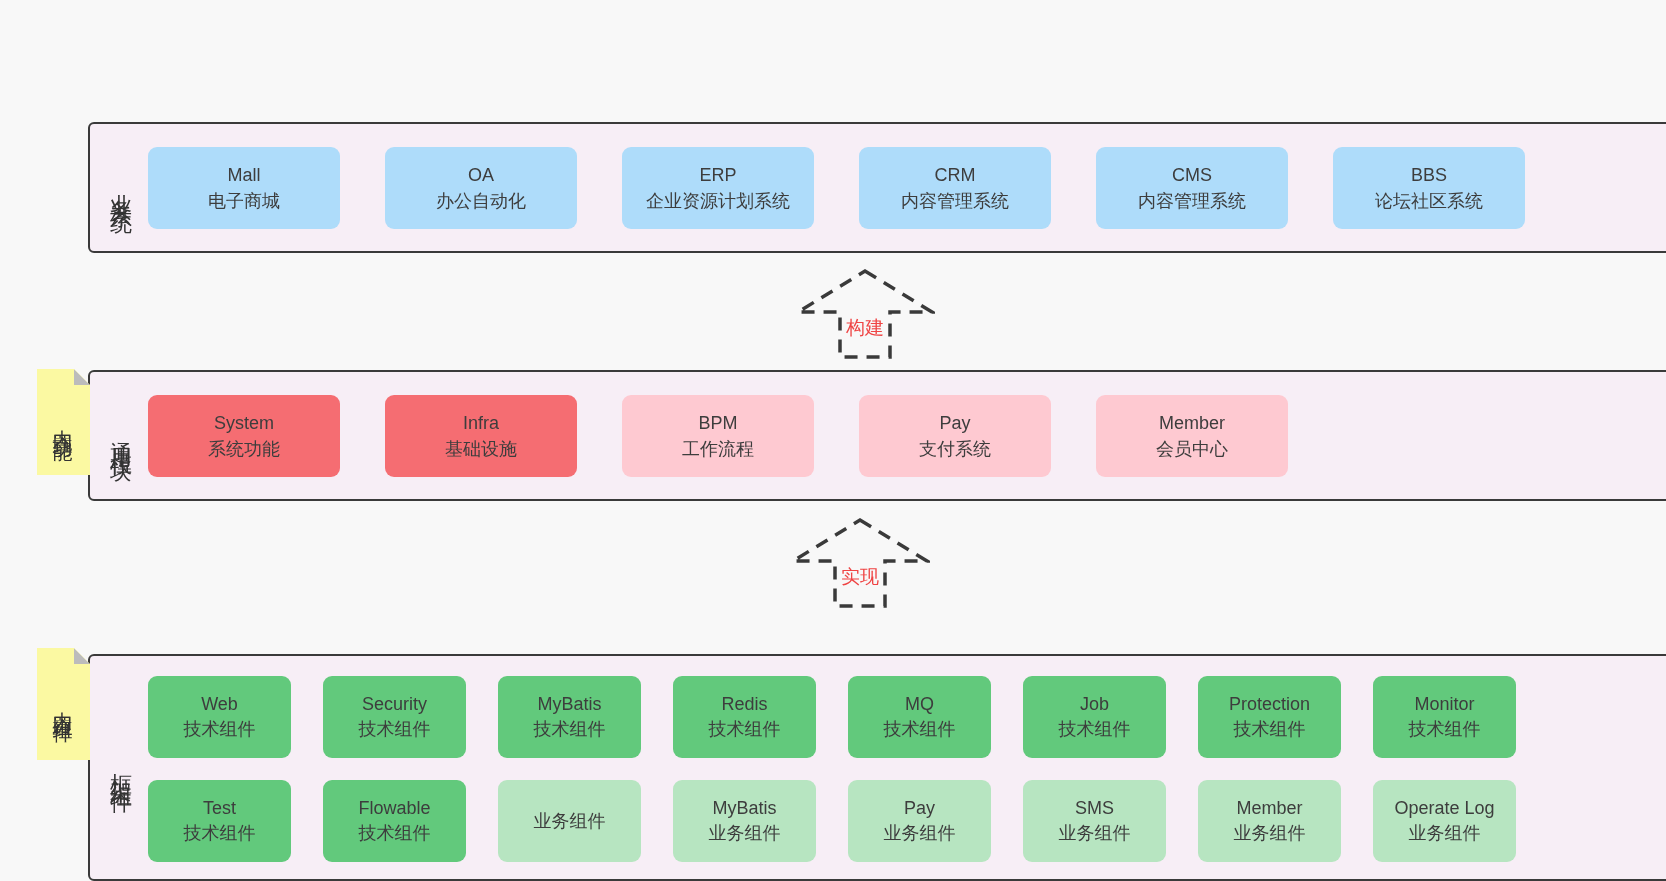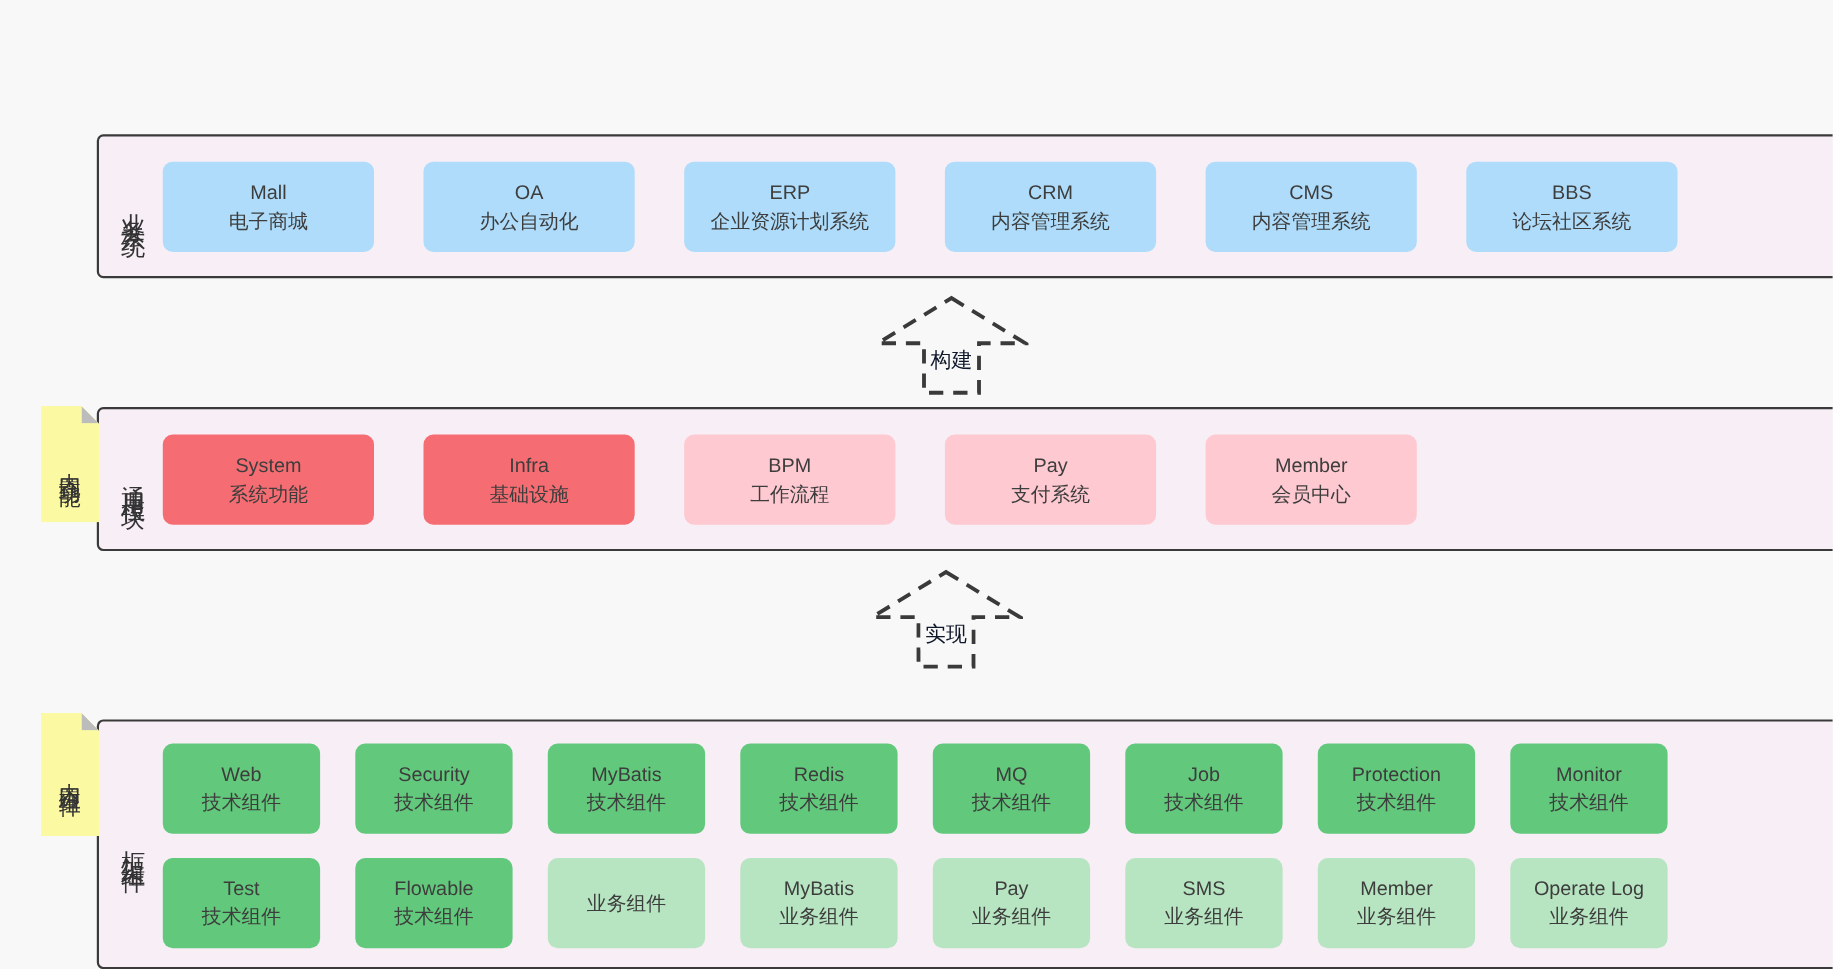--- a/index.html
+++ b/index.html
@@ -111,21 +111,21 @@
     stroke-width: 3.5;
     stroke-dasharray: 13 9;
   }
   .arrow-label {
     position: absolute;
     left: 50%; top: 46px;
     transform: translateX(-50%);
     background: var(--page-bg);
     padding: 1px 4px;
     font-size: 19px;
-    color: #0f172a;
+    color: #ef4444;
     white-space: nowrap;
     z-index: 2;
   }
 </style>
 </head>
 <body>
 
 <div class="stage">
 
   <section class="band band-business">

